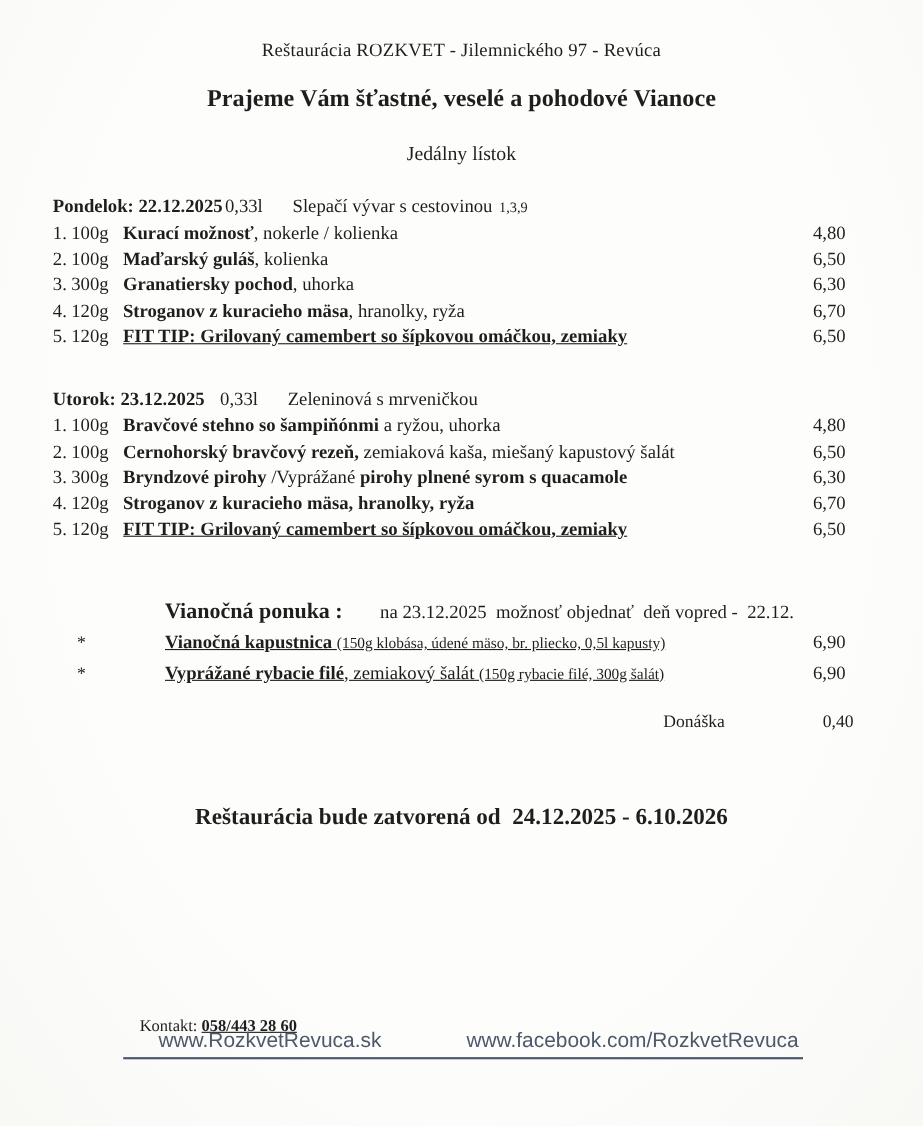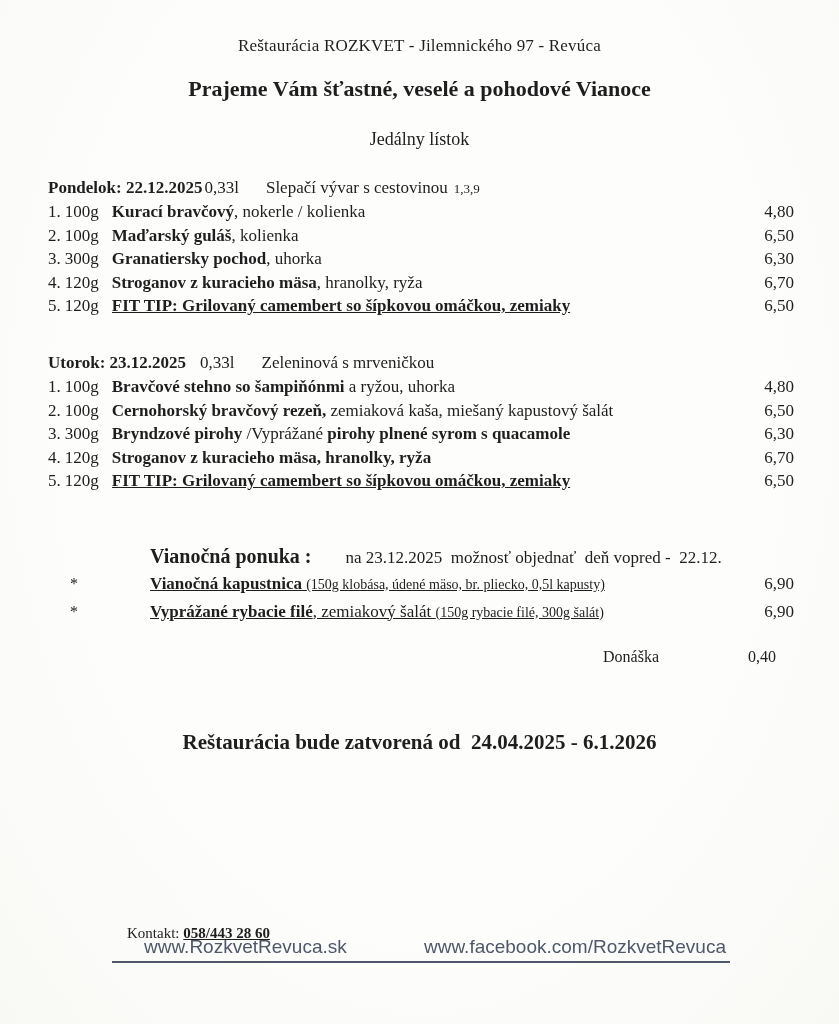--- a/index.html
+++ b/index.html
@@ -62,21 +62,20 @@
     height: 23.5px;
     font-size: 17px;
   }
   .item-num { margin-right: 4px; }
   .item-weight { margin-right: 13px; }
   .item-text { flex: 1; white-space: pre; overflow: hidden; }
   .b { font-weight: bold; }
   .u { text-decoration: underline; }
   .item-price {
     width: 55px;
-    text-align: right;
     font-size: 17px;
   }
   .special-section {
     position: absolute;
     left: 48px;
     top: 545px;
     width: 746px;
   }
   .special-header {
     display: flex;
@@ -148,21 +147,21 @@
   <div class="day-section" style="top:178px;">
     <div class="day-header">
       <span class="day-label">Pondelok: 22.12.2025</span>
       <span class="soup-volume tight">0,33l</span>
       <span class="soup-name">Slepačí vývar s cestovinou</span>
       <span class="soup-allergens">1,3,9</span>
     </div>
     <div class="menu-item">
       <span class="item-num">1.</span>
       <span class="item-weight">100g</span>
-      <span class="item-text"><span class="b">Kurací bravčový</span><span>, nokerle / kolienka</span><span class="b"></span></span>
+      <span class="item-text"><span class="b">Kurací možnosť</span><span>, nokerle / kolienka</span><span class="b"></span></span>
       <span class="item-price">4,80</span>
     </div>
     <div class="menu-item">
       <span class="item-num">2.</span>
       <span class="item-weight">100g</span>
       <span class="item-text"><span class="b">Maďarský guláš</span><span>, kolienka</span><span class="b"></span></span>
       <span class="item-price">6,50</span>
     </div>
     <div class="menu-item">
       <span class="item-num">3.</span>
@@ -238,21 +237,21 @@
       <span class="special-text"><span class="inner"><span class="b">Vyprážané rybacie filé</span><span>, zemiakový šalát </span><span class="small">(150g rybacie filé, 300g šalát)</span></span></span>
       <span class="item-price">6,90</span>
     </div>
   </div>
 
   <div class="delivery-row">
     <span class="delivery-label">Donáška</span>
     <span class="delivery-price">0,40</span>
   </div>
 
-  <div class="centered closure-notice">Reštaurácia bude zatvorená od  24.04.2025 - 6.1.2026</div>
+  <div class="centered closure-notice">Reštaurácia bude zatvorená od  24.12.2025 - 6.10.2026</div>
 
   <div class="contact-row">
     <span>Kontakt: </span><span class="contact-phone">058/443 28 60</span>
   </div>
   <div class="websites-row">
     <span>www.RozkvetRevuca.sk</span>
     <span>www.facebook.com/RozkvetRevuca</span>
   </div>
 
 </div>

